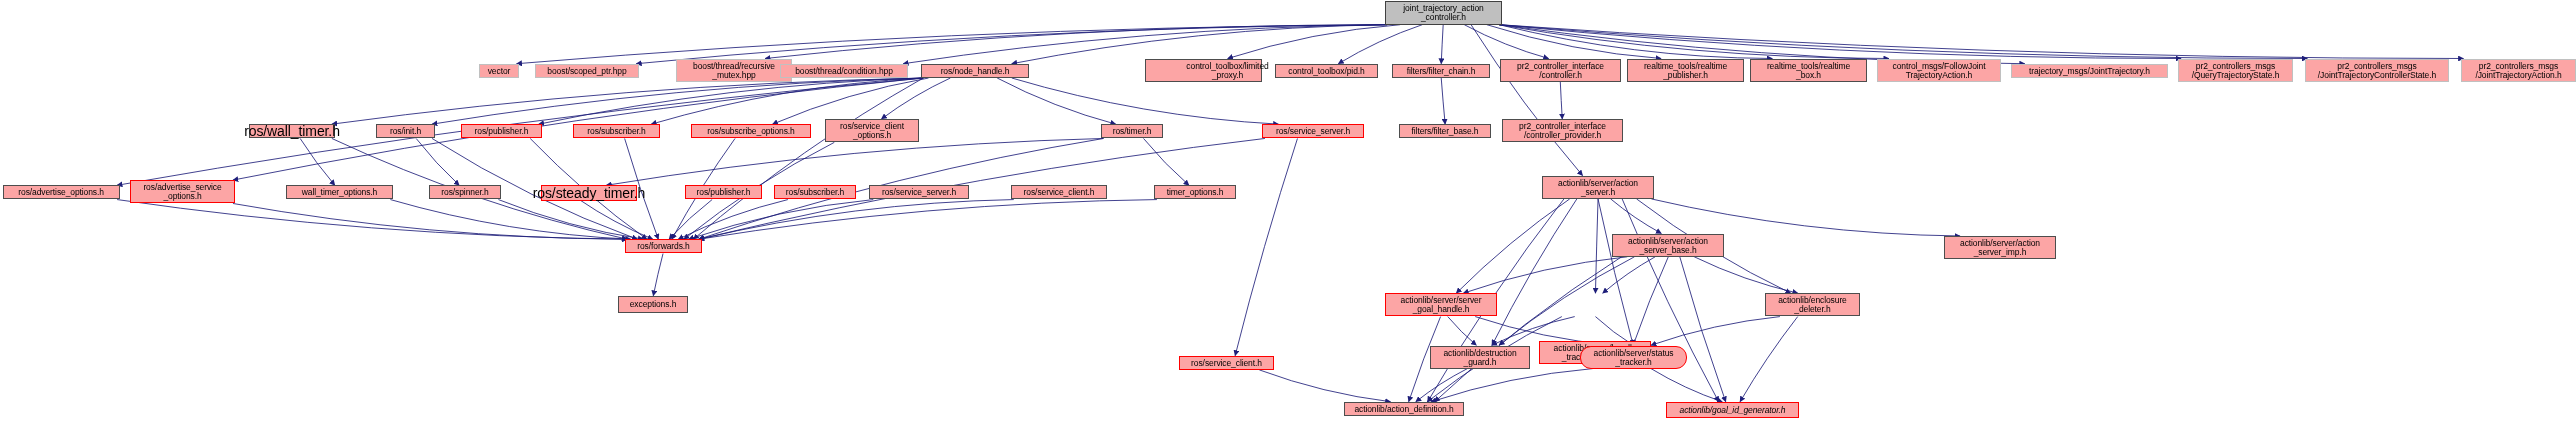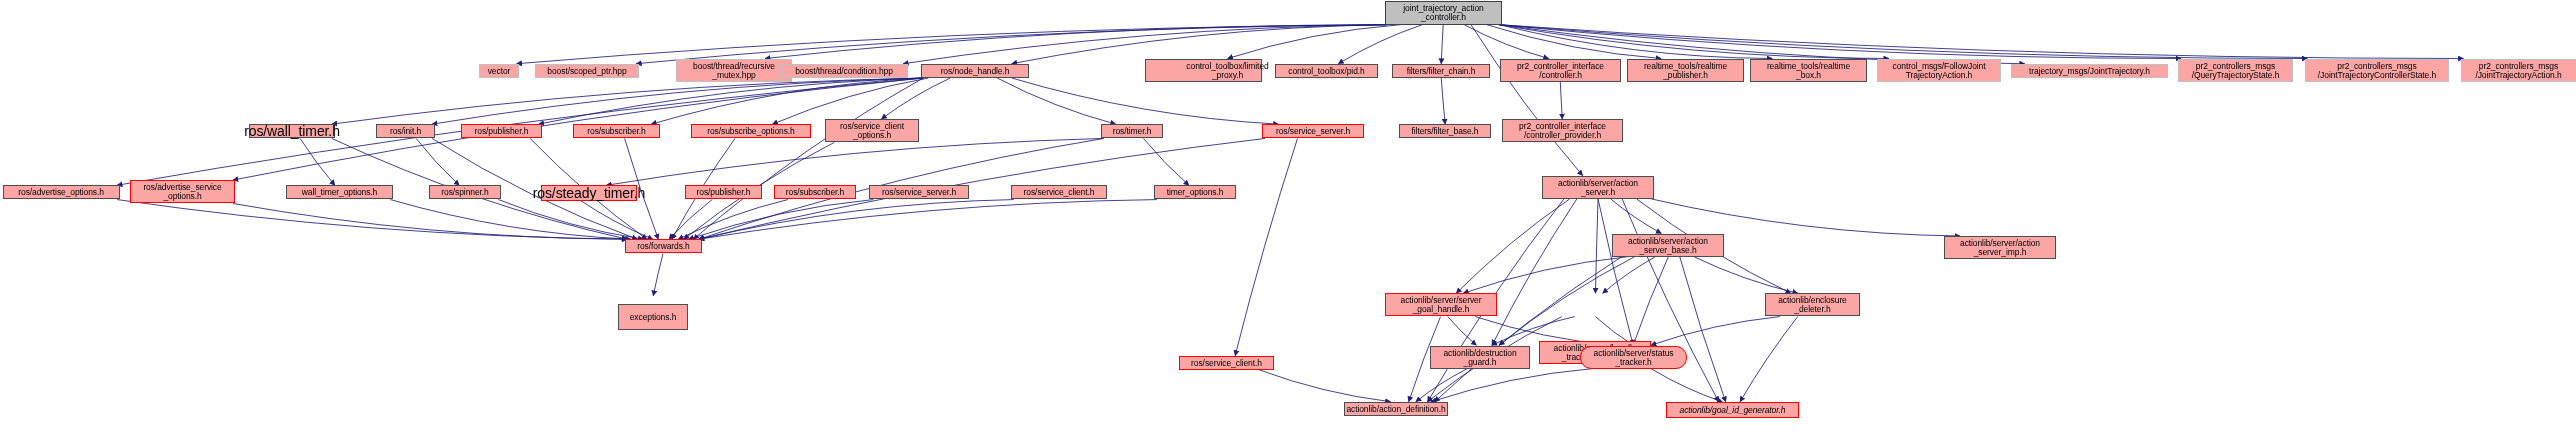--- a/index.html
+++ b/index.html
@@ -199,29 +199,29 @@
       <div class="node b-grey" style="left: 869px; top: 185px; width: 100px; height: 14.3px; font-size: 8.5px;"><span class="label">ros/service_server.h</span></div>
       <div class="node b-grey" style="left: 1011px; top: 185px; width: 96px; height: 14.3px; font-size: 8.5px;"><span class="label">ros/service_client.h</span></div>
       <div class="node b-grey" style="left: 1154px; top: 185px; width: 82px; height: 14.3px; font-size: 8.5px;"><span class="label">timer_options.h</span></div>
       <div class="node b-grey" style="left: 1542px; top: 176px; width: 112px; height: 23.4px; font-size: 8.5px;"><span class="label">actionlib/server/action
 _server.h</span></div>
       <div class="node b-red" style="left: 625px; top: 239px; width: 77px; height: 14.3px; font-size: 8.5px;"><span class="label">ros/forwards.h</span></div>
       <div class="node b-grey" style="left: 1612px; top: 234px; width: 112px; height: 23.4px; font-size: 8.5px;"><span class="label">actionlib/server/action
 _server_base.h</span></div>
       <div class="node b-grey" style="left: 1944px; top: 236px; width: 112px; height: 23.4px; font-size: 8.5px;"><span class="label">actionlib/server/action
 _server_imp.h</span></div>
-      <div class="node b-grey" style="left: 618px; top: 304px; width: 70px; height: 26px; font-size: 8.5px;"><span class="label">exceptions.h</span></div>
+      <div class="node b-grey" style="left: 618px; top: 296px; width: 70px; height: 17px; font-size: 8.5px;"><span class="label">exceptions.h</span></div>
       <div class="node b-red" style="left: 1385px; top: 293px; width: 112px; height: 23.4px; font-size: 8.5px;"><span class="label">actionlib/server/server
 _goal_handle.h</span></div>
       <div class="node b-red" style="left: 1539px; top: 293px; width: 112px; height: 23.4px; font-size: 8.5px; margin-top: 48px;"><span class="label">actionlib/server/handle
 _tracker_deleter.h</span></div>
       <div class="node b-grey" style="left: 1765px; top: 293px; width: 95px; height: 23.4px; font-size: 8.5px;"><span class="label">actionlib/enclosure
 _deleter.h</span></div>
       <div class="node b-grey" style="left: 1430px; top: 346px; width: 100px; height: 23.4px; font-size: 8.5px;"><span class="label">actionlib/destruction
 _guard.h</span></div>
       <div class="node b-red" style="left: 1580px; top: 346px; width: 107px; height: 23.4px; font-size: 8.5px; border-radius: 11px;"><span class="label">actionlib/server/status
 _tracker.h</span></div>
       <div class="node b-red" style="left: 1179px; top: 356px; width: 95px; height: 14.3px; font-size: 8.5px;"><span class="label">ros/service_client.h</span></div>
-      <div class="node b-grey" style="left: 1344px; top: 402px; width: 104px; height: 14.3px; font-size: 8.5px;"><span class="label">actionlib/action_definition.h</span></div>
+      <div class="node b-grey" style="left: 1344px; top: 402px; width: 120px; height: 14.3px; font-size: 8.5px;"><span class="label">actionlib/action_definition.h</span></div>
       <div class="node b-red" style="left: 1666px; top: 402px; width: 133px; height: 16px; font-size: 8.5px; font-style: italic;"><span class="label">actionlib/goal_id_generator.h</span></div>
     </div>
 </div>
 
 
 </body></html>

